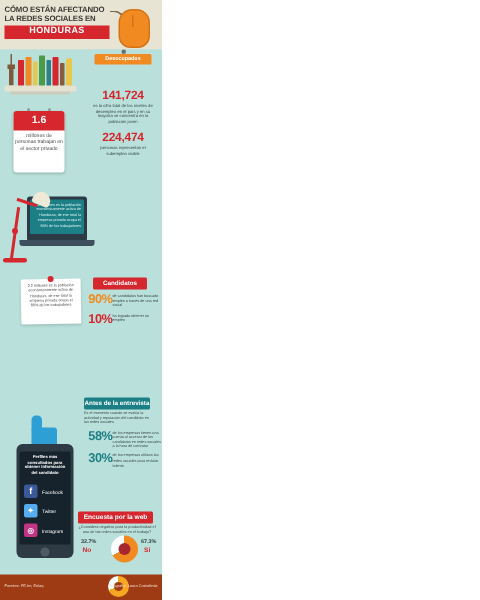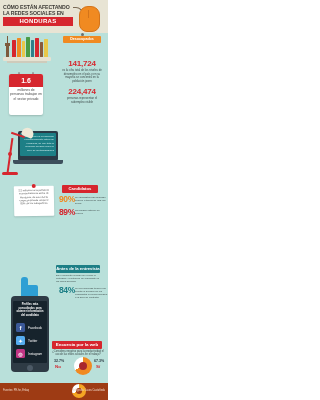--- a/index.html
+++ b/index.html
@@ -191,33 +191,37 @@
 
   <div class="cand">
     <div class="cand-hd">
       <span>Candidatos</span>
     </div>
     <div class="prow">
       <div class="pct">90%</div>
       <div class="pdesc">de candidatos han buscado empleo a través de una red social</div>
     </div>
     <div class="prow">
-      <div class="pct red">89%</div>
+      <div class="pct red">10%</div>
       <div class="pdesc">ha logrado obtener un empleo</div>
     </div>
   </div>
 
   <div class="antes">
     <div class="antes-hd">
       <span>Antes de la entrevista</span>
     </div>
     <div class="antes-sub">Es el momento cuando se evalúa la actividad y reputación del candidato en las redes sociales</div>
     <div class="prow">
-      <div class="pct teal">84%</div>
+      <div class="pct teal">58%</div>
       <div class="pdesc">de los empresas tienen una cuenta al accesar de los candidatos en redes sociales a la hora de contratar</div>
+    </div>
+    <div class="prow">
+      <div class="pct teal">30%</div>
+      <div class="pdesc">de las empresas utilizan las redes sociales para reclutar talento</div>
     </div>
   </div>
 
   <div class="thumb">
     <div class="thumb-u"></div>
       <div class="thumb-b"></div>
   </div>
   <div class="phone">
     <div class="phone-scr">
       <div class="phone-hd">Perfiles más consultados para obtener información del candidato</div>

